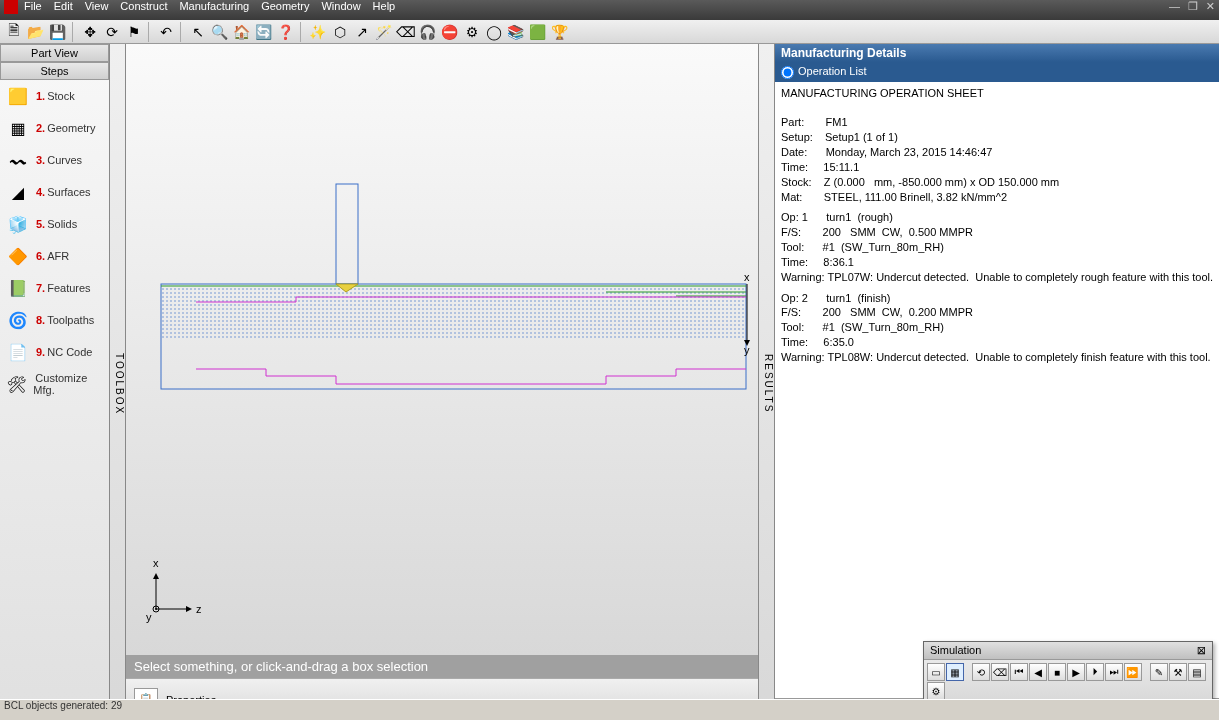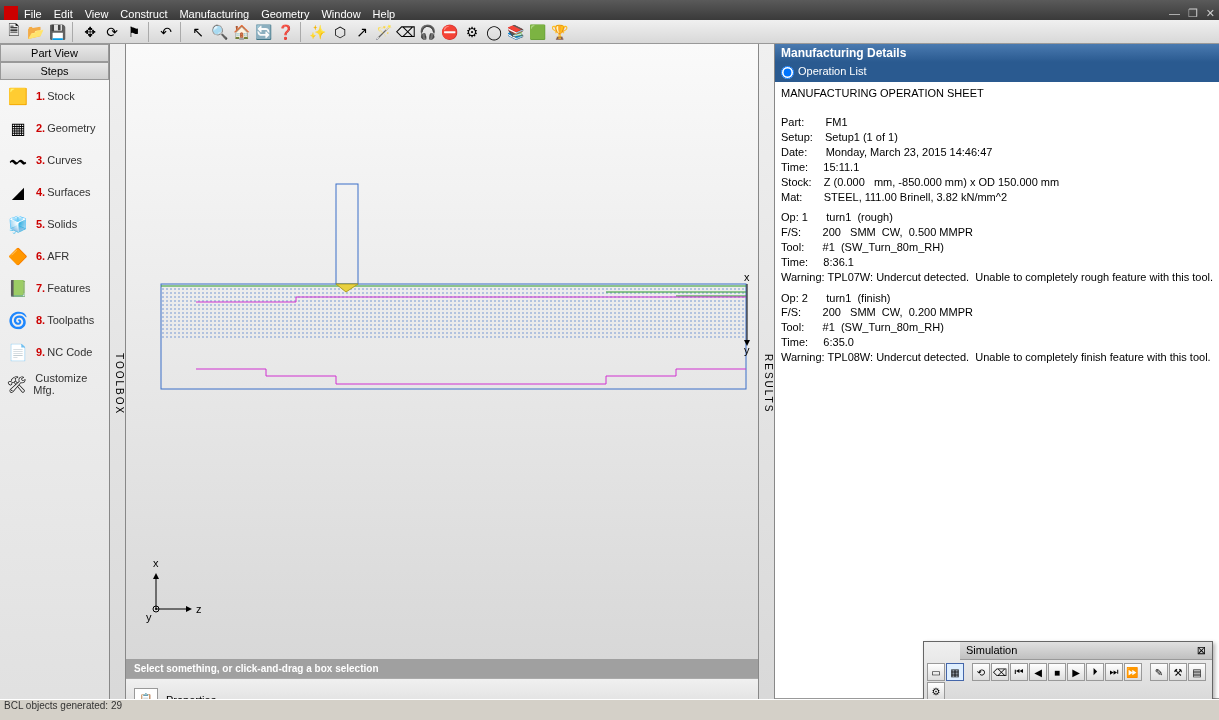--- a/index.html
+++ b/index.html
@@ -1,19 +1,19 @@
 <!DOCTYPE html>
 <html><head>
 <meta charset="utf-8">
 <style>
 * { margin: 0; padding: 0; box-sizing: border-box; font-family: Tahoma, Arial, sans-serif; font-size: 11px; }
 body { background: #d4d0c8; width: 1219px; height: 720px; overflow: hidden; position: relative; }
 
 
-.titlebar { height: 20px; background: linear-gradient(#5a5a5a, #3a3a3a); display: flex; align-items: flex-end; padding: 0 4px; color: #fff; }
+.titlebar { height: 20px; background: linear-gradient(#5a5a5a, #3a3a3a); display: flex; align-items: flex-start; padding: 0 4px; color: #fff; }
 .titlebar .logo { width: 14px; height: 14px; background: #c00; margin-right: 6px; display: inline-block; }
 .menu { display: flex; gap: 12px; }
 .menu span { color: #fff; cursor: pointer; }
 .window-controls { margin-left: auto; display: flex; gap: 8px; color: #ccc; font-size: 12px; }
 
 
 .toolbars { background: linear-gradient(#f0f0f0, #d8d8d8); border-bottom: 1px solid #999; padding: 2px 4px; display: flex; gap: 2px; align-items: center; height: 24px; }
 .toolbar-sep { width: 4px; height: 20px; border-left: 1px solid #aaa; margin: 0 2px; }
 .tbtn { width: 20px; height: 20px; display: inline-flex; align-items: center; justify-content: center; border: 1px solid transparent; border-radius: 2px; cursor: pointer; font-size: 14px; }
 
@@ -31,21 +31,21 @@
 .browser-btn { background: linear-gradient(#e8e8e8, #d0d0d0); border-top: 1px solid #999; text-align: center; padding: 2px; display: flex; align-items: center; justify-content: center; gap: 4px; height: 18px; }
 
 
 .toolbox-rail { width: 16px; background: linear-gradient(#f0f0f0, #d8d8d8); border-right: 1px solid #888; writing-mode: vertical-rl; text-align: center; font-size: 10px; letter-spacing: 2px; padding-top: 4px; position: relative; }
 .toolbox-rail::after { content: "◄"; position: absolute; bottom: 4px; left: 2px; writing-mode: horizontal-tb; font-size: 8px; }
 
 
 .canvas-area { flex: 1; display: flex; flex-direction: column; }
 .viewport { flex: 1; background: linear-gradient(#fafafa, #d8d8d8); position: relative; overflow: hidden; }
 .drawing { position: absolute; left: 0; top: 0; }
-.hint-bar { background: #a0a0a0; color: #fff; padding: 4px 8px; font-weight: bold; font-size: 10px; }
+.hint-bar { background: #a0a0a0; color: #fff; padding: 4px 8px; font-weight: normal; font-size: 13px; }
 .properties-bar { background: linear-gradient(#f0f0f0, #d8d8d8); height: 42px; display: flex; align-items: center; padding: 0 8px; gap: 8px; border-top: 1px solid #aaa; }
 .prop-icon { width: 24px; height: 24px; border: 1px solid #999; background: #fff; display: inline-flex; align-items: center; justify-content: center; }
 
 
 .results-rail { width: 16px; background: linear-gradient(#f0f0f0, #d8d8d8); border-left: 1px solid #888; writing-mode: vertical-rl; text-align: center; font-size: 10px; letter-spacing: 2px; padding-top: 4px; position: relative; }
 .results-rail::after { content: "►"; position: absolute; bottom: 4px; left: 2px; writing-mode: horizontal-tb; font-size: 8px; }
 
 
 .right-panel { width: 445px; background: #fff; border-left: 1px solid #888; display: flex; flex-direction: column; }
 .panel-header { background: linear-gradient(#4a7ab0, #2a5a90); color: #fff; padding: 2px 6px; font-weight: bold; font-size: 12px; }
@@ -54,21 +54,21 @@
 .radio-group input { margin-right: 4px; vertical-align: middle; }
 .details-body { flex: 1; padding: 4px 6px; font-size: 11px; color: #000; overflow-y: auto; line-height: 1.35; }
 .details-body .row { white-space: pre; }
 .details-body .section { margin-bottom: 6px; }
 .panel-tabs { background: linear-gradient(#e8e8e8, #d0d0d0); border-top: 1px solid #999; display: flex; padding: 2px; gap: 2px; }
 .panel-tab { border: 1px solid #999; padding: 1px 6px; background: #e8e8e8; font-size: 10px; cursor: pointer; display: flex; align-items: center; gap: 2px; }
 .panel-tab.active { background: #fff; border-bottom-color: #fff; }
 
 
 .sim-panel { position: absolute; right: 6px; bottom: 16px; width: 290px; background: linear-gradient(#f0f0f0, #d8d8d8); border: 1px solid #666; box-shadow: 2px 2px 4px rgba(0,0,0,.3); }
-.sim-title { background: linear-gradient(#e0e0e0, #c0c0c0); padding: 2px 6px; font-size: 11px; border-bottom: 1px solid #999; display: flex; margin-left: 36px; }
+.sim-title { background: linear-gradient(#e0e0e0, #c0c0c0); padding: 2px 6px; font-size: 11px; border-bottom: 1px solid #999; display: flex; }
 .sim-title .x { margin-left: auto; cursor: pointer; }
 .sim-controls { display: flex; padding: 3px; gap: 1px; flex-wrap: wrap; }
 .sim-btn { width: 18px; height: 18px; border: 1px solid #999; background: linear-gradient(#fff, #ddd); display: inline-flex; align-items: center; justify-content: center; font-size: 10px; cursor: pointer; }
 .sim-btn.act { border-color: #46a; background: #dfefff; }
 
 
 .statusbar { position: absolute; bottom: 0; left: 0; right: 0; height: 21px; background: #d4d0c8; border-top: 1px solid #fff; font-size: 10px; padding: 0 4px; color: #333; }
 </style>
 </head>
 <body>

